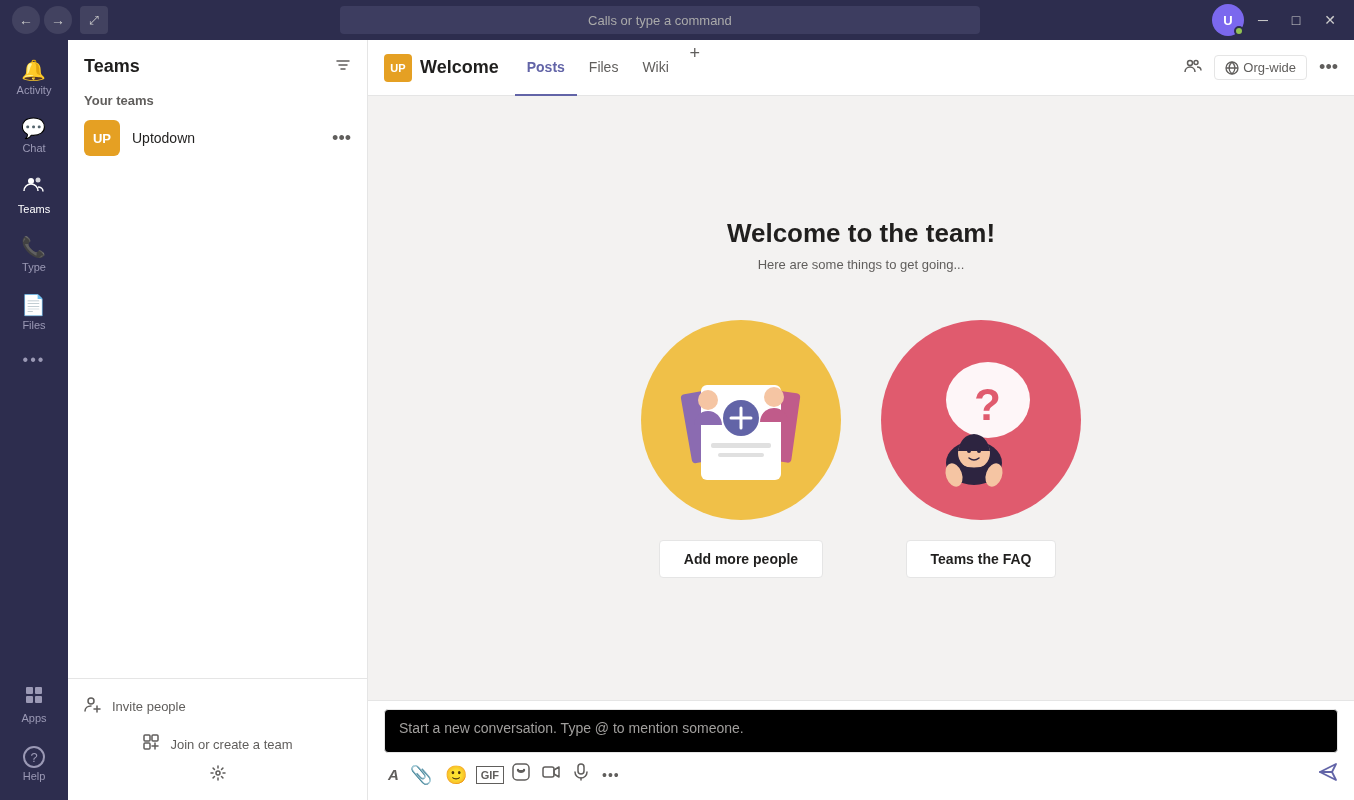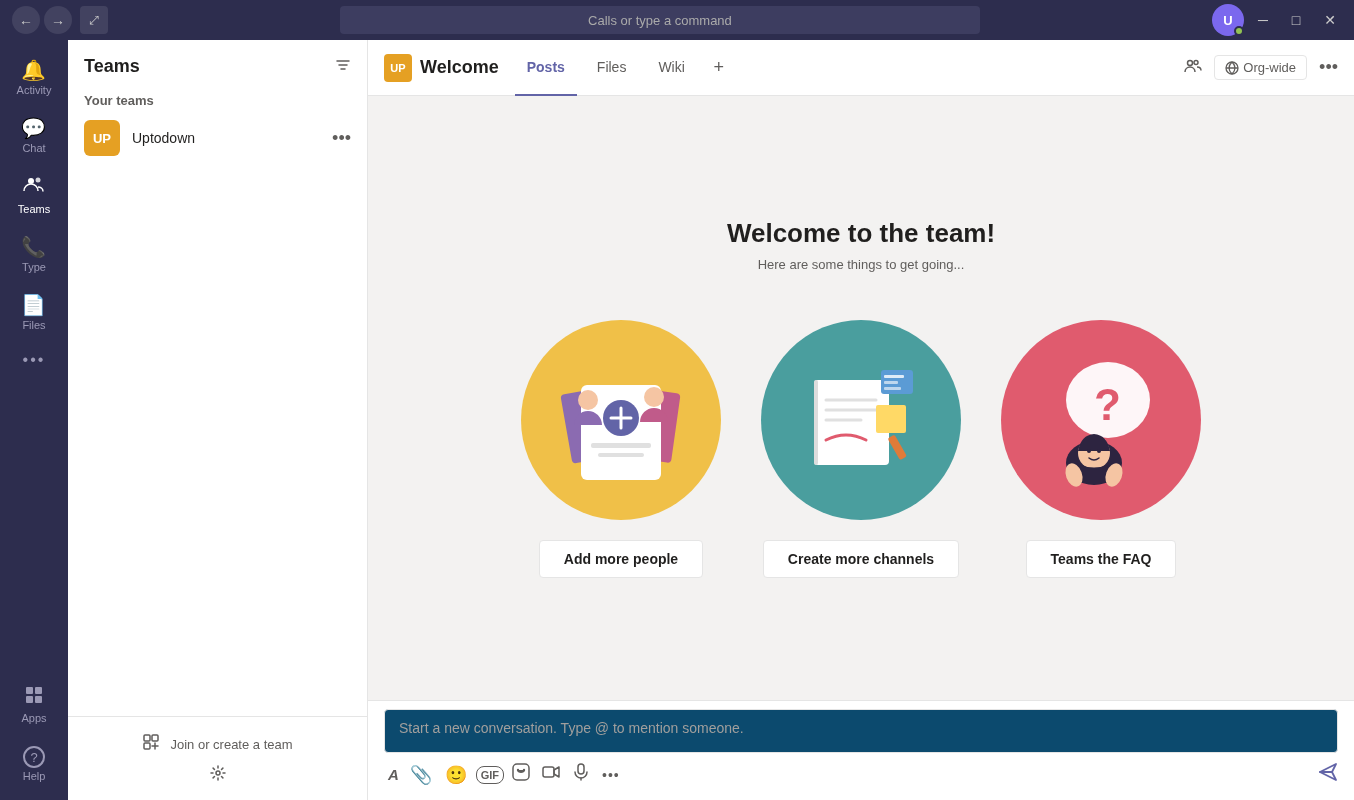--- a/index.html
+++ b/index.html
@@ -122,21 +122,21 @@
       padding: 0 16px;
       gap: 8px;
     }
     .channel-team-badge {
       width: 28px; height: 28px; border-radius: 4px;
       background: #e5a023; display: flex; align-items: center; justify-content: center;
       color: #fff; font-size: 11px; font-weight: 700; flex-shrink: 0;
     }
     .channel-name { font-size: 18px; font-weight: 600; color: #201f1e; }
     .channel-tabs {
-      display: flex; align-items: center; gap: 8px;
+      display: flex; align-items: flex-start; gap: 0;
       margin-left: 8px;
     }
     .channel-tab {
       padding: 0 12px; height: 56px;
       display: flex; align-items: center; justify-content: center;
       font-size: 14px; color: #605e5c; cursor: pointer;
       border-bottom: 2px solid transparent;
       position: relative;
     }
     .channel-tab.active { color: #6264a7; border-bottom: 2px solid #6264a7; font-weight: 600; }
@@ -199,21 +199,21 @@
     .compose-area {
       background: #fff;
       border-top: 1px solid #e5e5e5;
       padding: 8px 16px;
     }
     .compose-input {
       width: 100%; min-height: 40px;
       border: 1px solid #e5e5e5; border-radius: 4px;
       padding: 10px 14px;
       font-size: 14px; color: #a19f9d;
-      background: #0c4a6e; outline: none;
+      background: #000000; outline: none;
       resize: none;
     }
     .compose-toolbar {
       display: flex; align-items: center; gap: 4px;
       padding: 6px 0 2px;
     }
     .compose-btn { color: #605e5c; font-size: 18px; cursor: pointer; background: none; border: none; padding: 4px; }
     .compose-send {
       margin-left: auto; color: #6264a7; font-size: 18px;
       cursor: pointer; background: none; border: none;
@@ -309,20 +309,30 @@
     </div>
     <div class="your-teams-label">Your teams</div>
     <div class="team-item">
       <div class="team-avatar">
         <span>UP</span>
       </div>
       <span class="team-name">Uptodown</span>
       <button class="team-more">•••</button>
     </div>
     <div class="teams-panel-footer">
+      <div class="footer-item">
+        <span class="footer-icon">
+          <svg width="18" height="18" viewBox="0 0 18 18" fill="none">
+            <circle cx="7" cy="6" r="3" stroke="#605e5c" stroke-width="1.5"></circle>
+            <path d="M1 16c0-3 2.7-5 6-5" stroke="#605e5c" stroke-width="1.5" stroke-linecap="round"></path>
+            <path d="M13 11v6M10 14h6" stroke="#605e5c" stroke-width="1.5" stroke-linecap="round"></path>
+          </svg>
+        </span>
+        <span>Invite people</span>
+      </div>
       <div class="footer-item" style="justify-content: space-between; flex-direction: column;">
         <div style="display:flex; align-items:center; gap:10px;">
           <span class="footer-icon">
             <svg width="18" height="18" viewBox="0 0 18 18" fill="none">
               <rect x="2" y="2" width="6" height="6" rx="1" stroke="#605e5c" stroke-width="1.5"></rect>
               <rect x="10" y="2" width="6" height="6" rx="1" stroke="#605e5c" stroke-width="1.5"></rect>
               <rect x="2" y="10" width="6" height="6" rx="1" stroke="#605e5c" stroke-width="1.5"></rect>
               <path d="M13 10v6M10 13h6" stroke="#605e5c" stroke-width="1.5" stroke-linecap="round"></path>
             </svg>
           </span>
@@ -401,45 +411,20 @@
               <circle cx="118" cy="62" r="10" fill="#f5c5a3"></circle>
               <path d="M104 87c0-7.7 6.3-14 14-14s14 6.3 14 14" fill="#c05b8a"></path>
 
               <rect x="55" y="108" width="60" height="5" rx="2" fill="#e0e0e0"></rect>
               <rect x="62" y="118" width="46" height="4" rx="2" fill="#e0e0e0"></rect>
             </svg>
           </div>
           <button class="card-btn">Add more people</button>
         </div>
 
-        <div class="welcome-card">
-          <div class="illus-circle illus-teal">
-            <svg width="170" height="170" viewBox="0 0 170 170" fill="none">
-
-              <rect x="38" y="45" width="75" height="85" rx="4" fill="white"></rect>
-              <rect x="38" y="45" width="4" height="85" rx="2" fill="#ddd"></rect>
-
-              <line x1="50" y1="65" x2="100" y2="65" stroke="#e0e0e0" stroke-width="3" stroke-linecap="round"></line>
-              <line x1="50" y1="75" x2="100" y2="75" stroke="#e0e0e0" stroke-width="3" stroke-linecap="round"></line>
-              <line x1="50" y1="85" x2="85" y2="85" stroke="#e0e0e0" stroke-width="3" stroke-linecap="round"></line>
-
-              <rect x="105" y="35" width="32" height="24" rx="3" fill="#5b9bd5"></rect>
-              <rect x="108" y="40" width="20" height="3" rx="1" fill="white" opacity="0.8"></rect>
-              <rect x="108" y="46" width="14" height="3" rx="1" fill="white" opacity="0.6"></rect>
-              <rect x="108" y="52" width="17" height="3" rx="1" fill="white" opacity="0.6"></rect>
-
-              <rect x="100" y="70" width="30" height="28" rx="2" fill="#ffd966"></rect>
-
-              <rect x="117" y="100" width="8" height="25" rx="2" fill="#e07b39" transform="rotate(-30 121 112)"></rect>
-
-              <path d="M50 105 Q70 95 90 105" stroke="#e05b6e" stroke-width="3" fill="none" stroke-linecap="round"></path>
-            </svg>
-          </div>
-          <button class="card-btn">Create more channels</button>
-        </div>
 
         <div class="welcome-card">
           <div class="illus-circle illus-pink">
             <svg width="170" height="170" viewBox="0 0 170 170" fill="none">
 
               <ellipse cx="92" cy="65" rx="42" ry="38" fill="white" opacity="0.95"></ellipse>
               <path d="M75 100 L68 118 L90 105" fill="white" opacity="0.95"></path>
 
               <text x="78" y="85" font-family="sans-serif" font-size="44" font-weight="700" fill="#e05b6e">?</text>
 
@@ -466,21 +451,21 @@
     </div>
 
     <div class="compose-area">
       <div class="compose-input" style="color:#a19f9d; border:1px solid #e5e5e5; border-radius:4px; padding:10px 14px; font-size:14px; min-height:44px;">
         <span>Start a new conversation. Type @ to mention someone.</span>
       </div>
       <div class="compose-toolbar">
         <button class="compose-btn" style="font-weight:bold; font-style:italic; font-size:15px;">A</button>
         <button class="compose-btn">📎</button>
         <button class="compose-btn">🙂</button>
-        <button class="compose-btn" style="font-size:11px; font-weight:700; border:1px solid #605e5c; border-radius:8px; padding:2px 4px;">GIF</button>
+        <button class="compose-btn" style="font-size:11px; font-weight:700; border:1px solid #605e5c; border-radius:0; padding:2px 4px;">GIF</button>
         <button class="compose-btn">
           <svg width="18" height="18" viewBox="0 0 18 18" fill="none">
             <rect x="1" y="1" width="16" height="16" rx="4" stroke="#605e5c" stroke-width="1.5"></rect>
             <path d="M9 10c2 0 4-1 4-3H5c0 2 2 3 4 3z" fill="#605e5c"></path>
             <circle cx="6" cy="7" r="1.2" fill="#605e5c"></circle>
             <circle cx="12" cy="7" r="1.2" fill="#605e5c"></circle>
           </svg>
         </button>
         <button class="compose-btn">
           <svg width="18" height="18" viewBox="0 0 18 18" fill="none">

